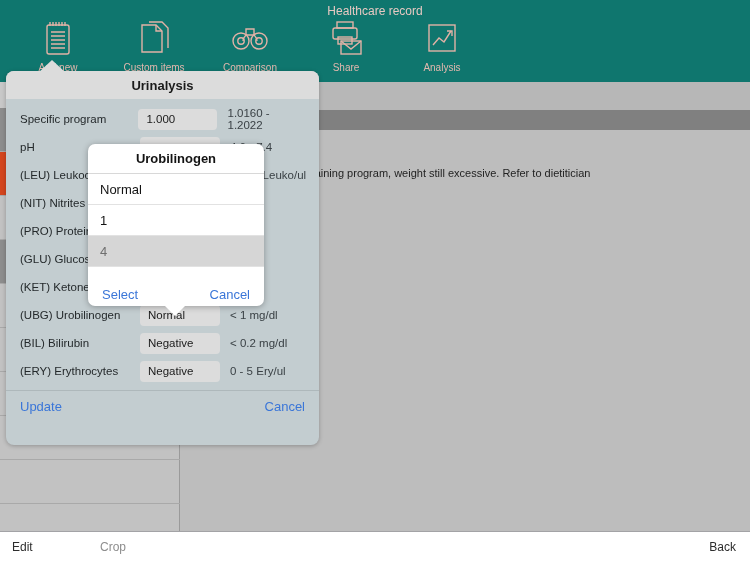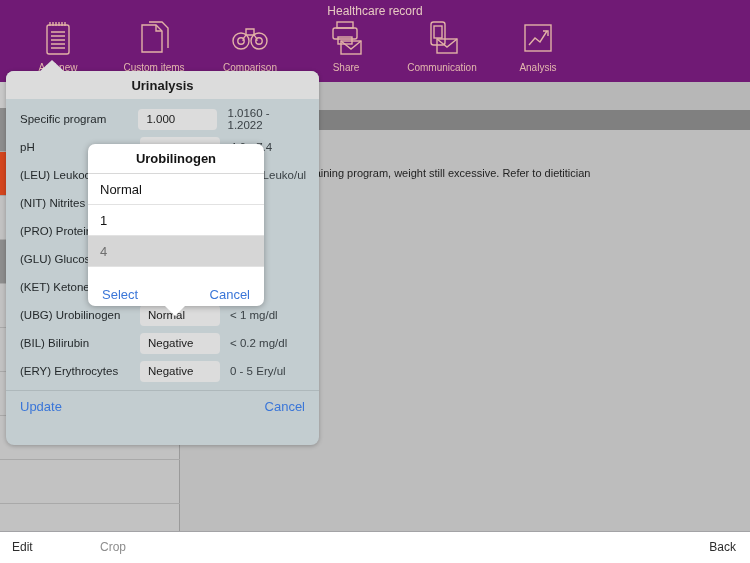--- a/index.html
+++ b/index.html
@@ -8,21 +8,21 @@
     font-family: "Liberation Sans", sans-serif;
     overflow: hidden;
     background: #bfbfbf;
   }
 
   #app { position: relative; width: 750px; height: 563px; }
 
   
   .topbar {
     position: absolute; left: 0; top: 0; width: 750px; height: 82px;
-    background: #701a75;
+    background: #0f766e;
   }
   .topbar-title {
     position: absolute; top: 4px; left: 0; width: 750px;
     text-align: center; font-size: 12px; color: #e7c9c2;
   }
   .tools { position: absolute; top: 16px; left: 10px; display: flex; }
   .tool { width: 96px; text-align: center; cursor: default; }
   .tool .glyph {
     height: 44px; display: flex; align-items: center; justify-content: center;
   }
@@ -202,31 +202,20 @@
             <rect x="10" y="3" width="16" height="6"></rect>
             <rect x="6" y="9" width="24" height="11" rx="2"></rect>
             <rect x="11" y="18" width="14" height="7"></rect>
             <rect x="14" y="22" width="20" height="13"></rect>
             <path d="M14 22l10 8 10-8"></path>
           </svg>
         </span>
         <div class="lbl">Share</div>
       </div>
 
-      <div class="tool">
-        <span class="glyph">
-          <svg width="38" height="38" viewBox="0 0 38 38" fill="none" stroke="#e2b2a6" stroke-width="1.4">
-            <rect x="8" y="3" width="14" height="23" rx="2.5"></rect>
-            <rect x="11" y="7" width="8" height="12"></rect>
-            <rect x="14" y="20" width="20" height="14"></rect>
-            <path d="M14 20l10 8 10-8"></path>
-          </svg>
-        </span>
-        <div class="lbl">Communication</div>
-      </div>
 
       <div class="tool">
         <span class="glyph">
           <svg width="34" height="34" viewBox="0 0 34 34" fill="none" stroke="#e2b2a6" stroke-width="1.4">
             <rect x="4" y="4" width="26" height="26"></rect>
             <path d="M8 24l6-7 5 4 7-11"></path>
             <path d="M22 10h5v5"></path>
           </svg>
         </span>
         <div class="lbl">Analysis</div>

